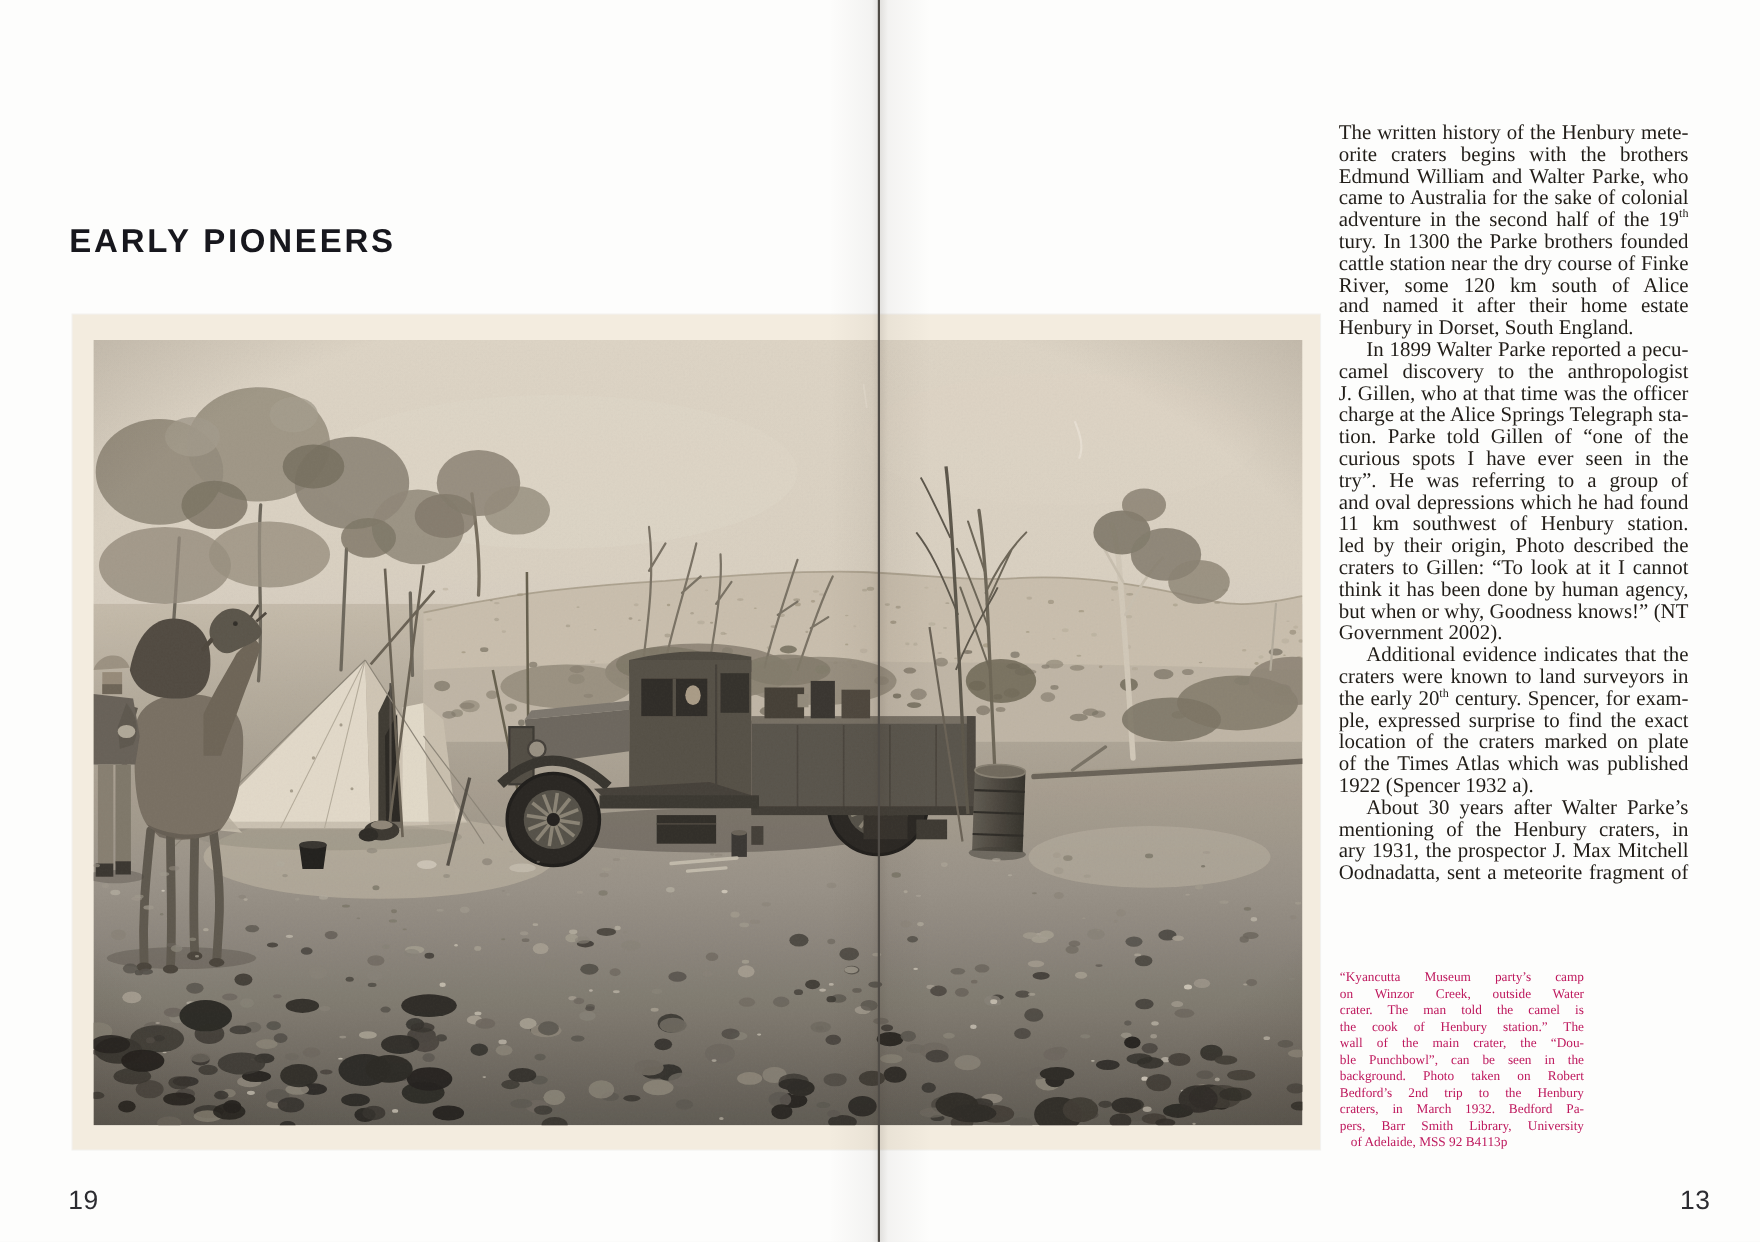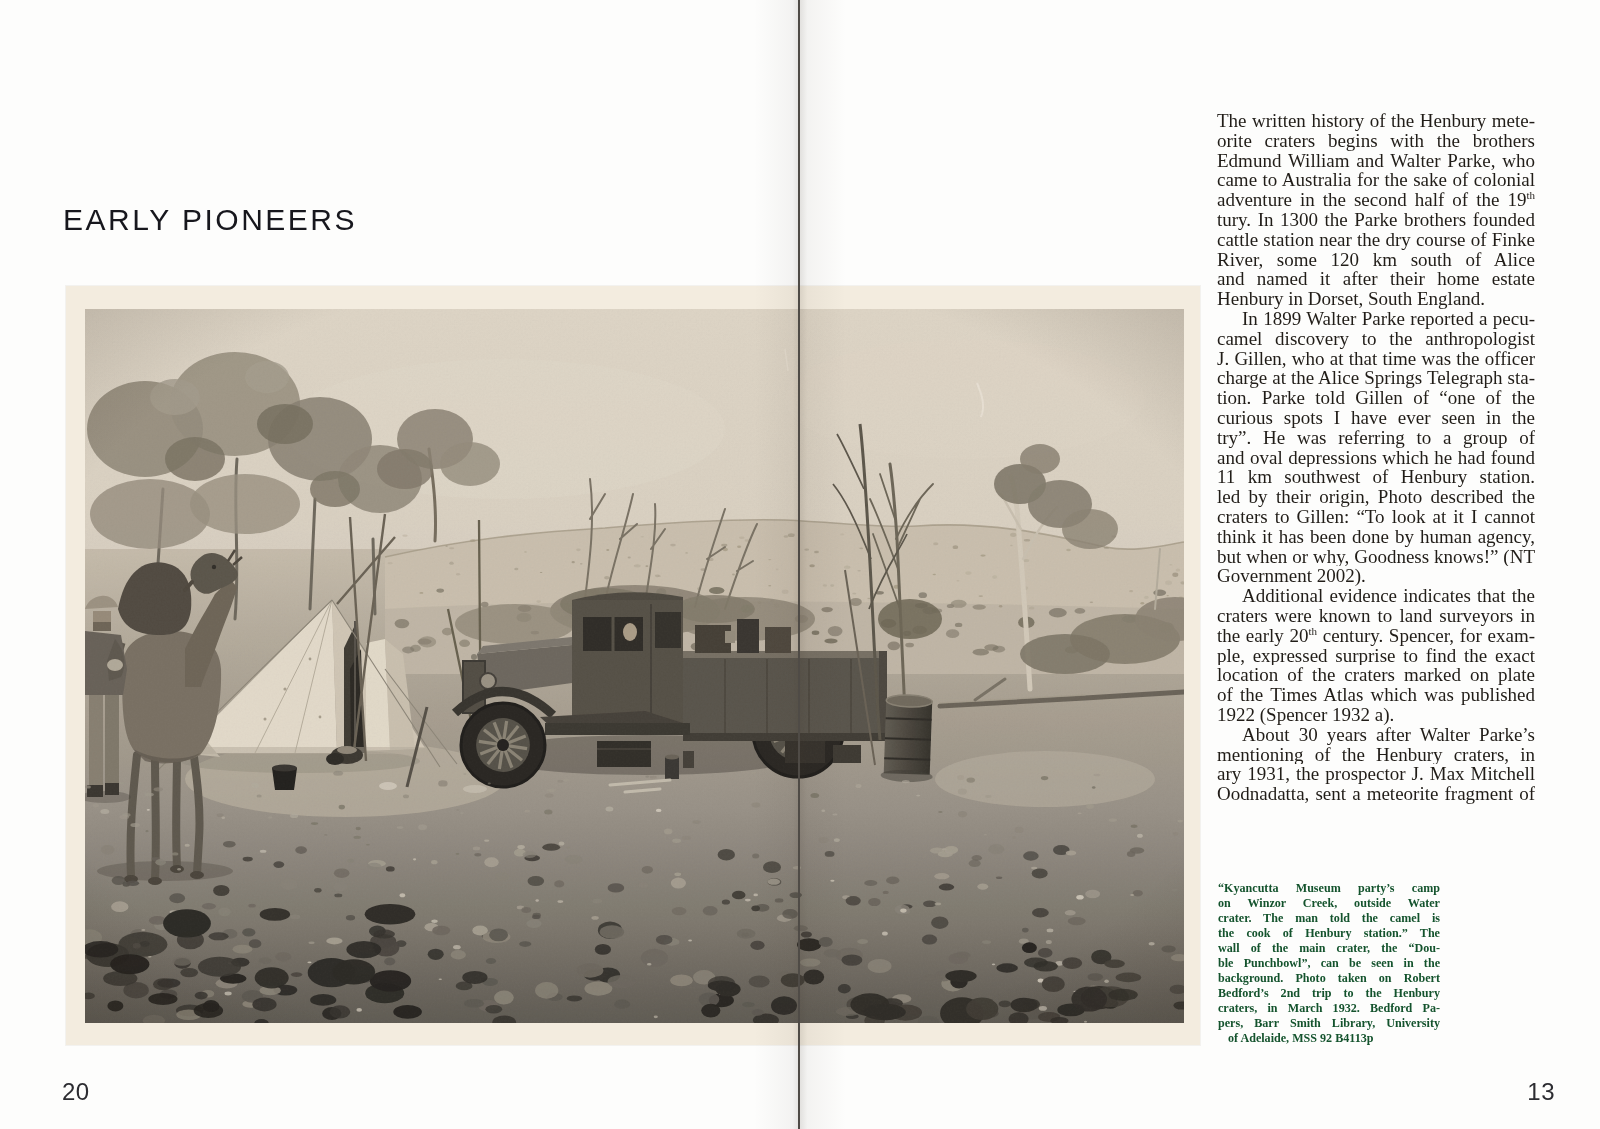--- a/index.html
+++ b/index.html
@@ -1,30 +1,30 @@
 <!DOCTYPE html>
 <html><head>
 <meta charset="utf-8">
 <style>
   html,body{margin:0;padding:0;background:#e8e8e8;}
   .spread{position:relative;width:1600px;height:1129px;background:#fdfdfc;overflow:hidden;
           font-family:"Liberation Serif","DejaVu Serif",serif;}
   .chapter-title{position:absolute;left:63px;top:183px;font-family:"Liberation Sans","DejaVu Sans",sans-serif;
-          font-size:30px;font-weight:400;letter-spacing:2.5px;color:#17171d;white-space:nowrap;}
+          font-size:30px;font-weight:700;letter-spacing:2.5px;color:#17171d;white-space:nowrap;}
   .photo-print{position:absolute;left:66px;top:286px;width:1134px;height:759px;background:#f3ecdf;
           box-shadow:0 0 0 1px rgba(120,100,70,.07);}
   .photo-svg{position:absolute;left:19px;top:23px;width:1099px;height:714px;display:block;}
   .body-col{position:absolute;left:1217px;top:111px;width:318px;font-size:19px;line-height:19.8px;
           color:#211d18;}
   .bline{text-align:justify;text-align-last:justify;height:19.8px;overflow:hidden;}
   .bline.lastline{text-align-last:left;}
   .bline.ind{text-indent:25px;}
   sup{font-size:.58em;vertical-align:super;line-height:0;}
   .caption{position:absolute;left:1218px;top:881px;width:222px;font-size:12.1px;line-height:15px;
-          font-weight:700;color:#14532d;}
+          font-weight:400;color:#be185d;}
   .cline{text-align:justify;text-align-last:justify;height:15px;overflow:hidden;}
   .cline.lastline{text-align-last:left;margin-left:10px;}
   .pagenum{position:absolute;top:1078px;font-family:"Liberation Sans","DejaVu Sans",sans-serif;
           font-size:24px;font-weight:400;letter-spacing:.5px;color:#2c2c31;}
   .pagenum.pn-left{left:62px;}
   .pagenum.pn-right{right:45px;}
   .gutter-shade{position:absolute;left:754px;top:0;width:92px;height:1129px;pointer-events:none;z-index:5;
           background:linear-gradient(90deg,rgba(60,50,40,0) 0%,rgba(60,50,40,.05) 42%,rgba(60,50,40,.14) 50%,rgba(60,50,40,.05) 58%,rgba(60,50,40,0) 100%);}
   .spine{position:absolute;left:798px;top:0;width:2px;height:1129px;background:#4f4b46;z-index:6;}
 </style>
@@ -919,18 +919,18 @@
       <div class="cline">the cook of Henbury station.” The</div>
       <div class="cline">wall of the main crater, the “Dou-</div>
       <div class="cline">ble Punchbowl”, can be seen in the</div>
       <div class="cline">background. Photo taken on Robert</div>
       <div class="cline">Bedford’s 2nd trip to the Henbury</div>
       <div class="cline">craters, in March 1932. Bedford Pa-</div>
       <div class="cline">pers, Barr Smith Library, University</div>
       <div class="cline lastline">of Adelaide, MSS 92 B4113p</div>
     </div>
 
-  <div class="pagenum pn-left">20</div>
+  <div class="pagenum pn-left">19</div>
   <div class="pagenum pn-right">13</div>
 
   <div class="gutter-shade"></div>
   <div class="spine"></div>
 </div>
 
 </body></html>

